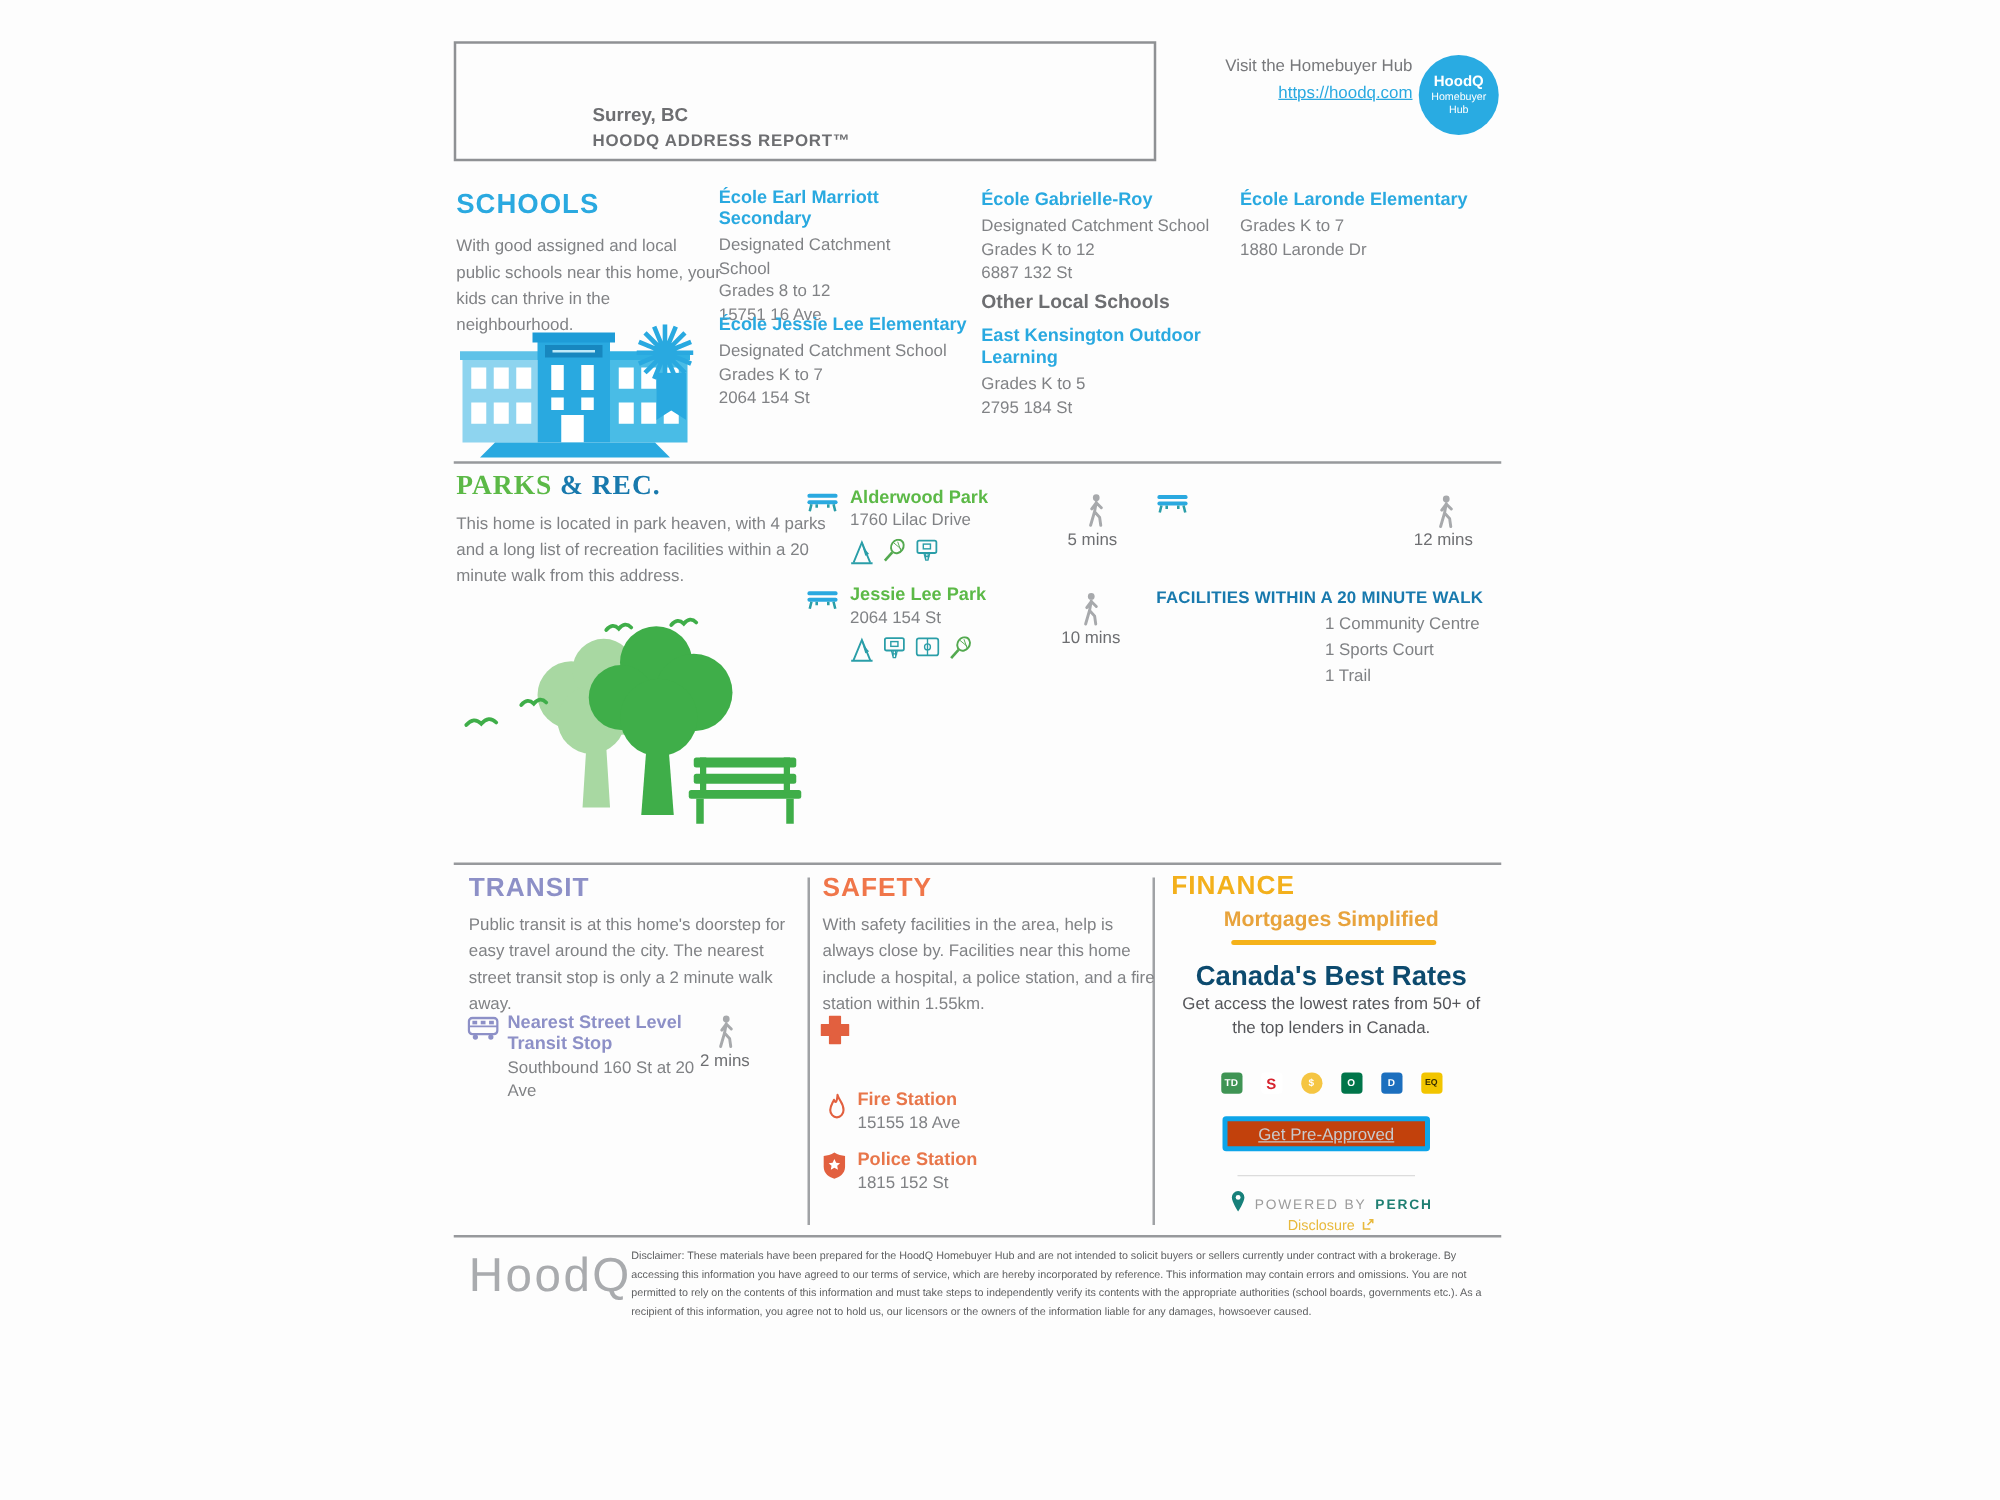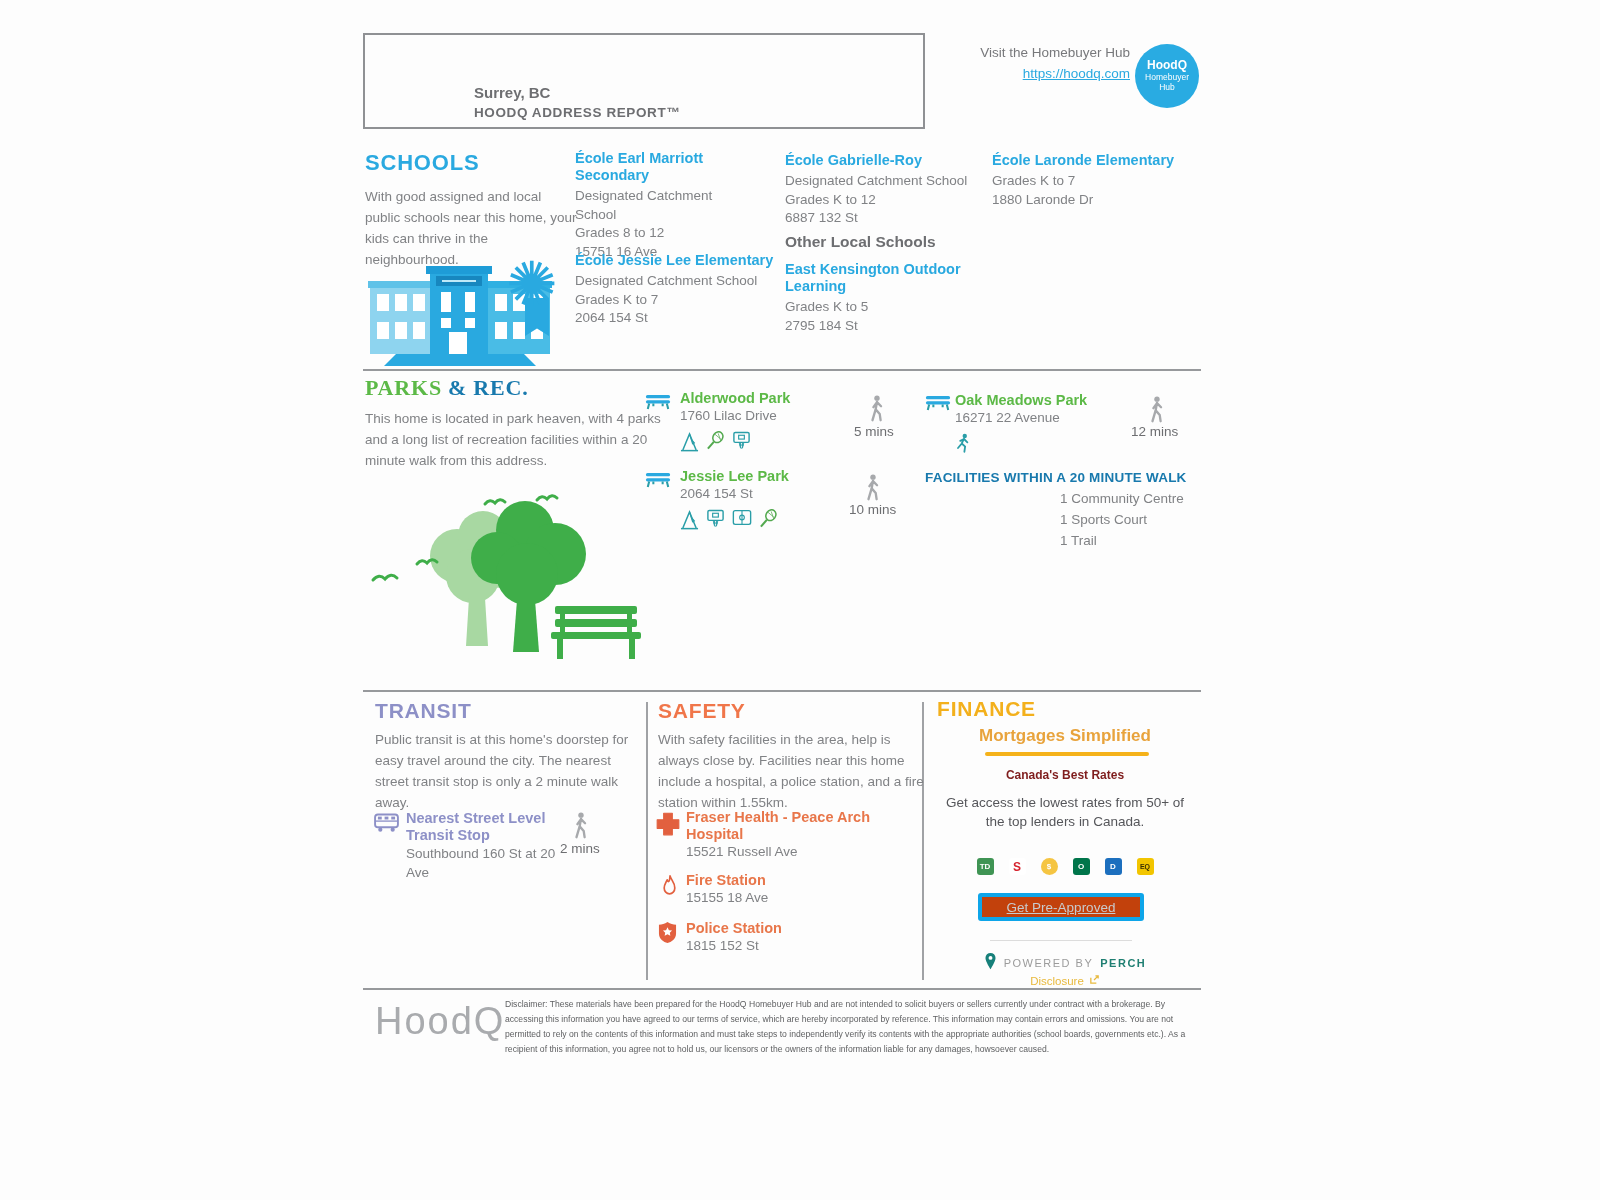--- a/index.html
+++ b/index.html
@@ -49,21 +49,21 @@
   .transit-intro{left:375px;top:729px;width:258px;}
   .stop-name{left:406px;top:810px;width:160px;color:#8d90c7;}
   .stop-addr{left:406px;top:845px;width:158px;}
   .safety-title{left:658px;top:699px;color:#f0764a;font-size:21px;}
   .safety-intro{left:658px;top:729px;width:266px;}
   .safety-name{color:#e8764a;}
   .finance-title{left:937px;top:697px;color:#f3b01c;font-size:21px;}
   .fin-center{left:940px;width:250px;text-align:center;}
   .fin-sub{top:726px;color:#e8a33c;font-size:17px;font-weight:bold;}
   .fin-bar{left:985px;top:752px;width:164px;height:4px;background:#f5b21a;border-radius:2px;}
-  .fin-head{top:768px;color:#7f1d1d;font-size:12px;font-weight:bold;}
+  .fin-head{top:768px;color:#0c4a6e;font-size:22px;font-weight:bold;}
   .fin-body{top:793px;font-size:13.5px;color:#55565a;line-height:19px;}
   .lenders{left:940px;top:858px;width:250px;display:flex;justify-content:center;gap:15px;}
   .lender{width:17px;height:17px;border-radius:3px;display:flex;align-items:center;justify-content:center;
           font-size:8px;font-weight:bold;}
   .cta{left:978px;top:893px;width:166px;height:28px;border:4px solid #0ea5e9;border-radius:3px;background:#c2410c;
        color:#c9cacc;font-size:13.5px;display:flex;align-items:center;justify-content:center;cursor:pointer;
        font-family:"Liberation Sans",sans-serif;text-decoration:underline;}
   .fin-div{left:990px;top:940px;width:142px;height:1px;background:#dcdcdc;}
   .powered{left:940px;top:952px;width:250px;display:flex;align-items:center;justify-content:center;gap:7px;}
   .powered .pby{font-size:11px;color:#9b9b9b;letter-spacing:1.5px;}
@@ -252,30 +252,20 @@
   </div>
   <div class="abs walk-label" style="left:854px;top:424px;">5 mins</div>
 
   <div class="abs" style="left:925px;top:395px;">
     <svg width="26" height="16" viewBox="0 0 28 17">
       <rect x="1" y="1" width="26" height="3.5" rx="1.7" fill="#2aa9e0"></rect>
       <rect x="1" y="6.5" width="26" height="3.5" rx="1.7" fill="#2aa9e0"></rect>
       <path d="M4.5 10 L3 16 M23.5 10 L25 16 M9 10 v3 M19 10 v3" stroke="#2a9ea8" stroke-width="2.2" fill="none"></path>
     </svg>
   </div>
-  <div class="abs" style="left:955px;top:392px;width:190px;">
-    <div class="item-name park-name">Oak Meadows Park</div>
-    <div class="item-line">16271 22 Avenue</div>
-    <div class="park-feats">
-      <svg width="15" height="21" viewBox="0 0 20 26">
-          <circle cx="13" cy="3" r="2.9" fill="#2a9ea8"></circle>
-          <path d="M12 6.5 L9 13 L4 19 M9 13 L13.5 17 L12.5 24 M12 7 L7 9.5 M12 7 L16.5 11.5" stroke="#2a9ea8" stroke-width="2.4" fill="none" stroke-linecap="round"></path>
-        </svg>
-    </div>
-  </div>
   <div class="abs" style="left:1148px;top:396px;">
     <svg width="18" height="27" viewBox="0 0 20 30">
         <circle cx="10" cy="3.5" r="3" fill="#a7a9ac"></circle>
         <path d="M10 7.5 L8.5 16 L5 28 M8.5 16 L13 21 L14 28 M10 8 L6 13.5 M10 8 L14.5 12.5" stroke="#a7a9ac" stroke-width="2.6" fill="none" stroke-linecap="round"></path>
       </svg>
   </div>
   <div class="abs walk-label" style="left:1131px;top:424px;">12 mins</div>
 
   <div class="abs" style="left:645px;top:472px;">
     <svg width="26" height="16" viewBox="0 0 28 17">
@@ -353,24 +343,20 @@
   <div class="abs walk-label" style="left:560px;top:841px;">2 mins</div>
 
   <div class="abs sec-title safety-title">SAFETY</div>
   <div class="abs intro safety-intro">With safety facilities in the area, help is always close by. Facilities near this home include a hospital, a police station, and a fire station within 1.55km.</div>
 
   <div class="abs" style="left:655px;top:811px;">
     <svg width="26" height="26" viewBox="0 0 24 24">
         <path d="M8 2 h8 v6 h6 v8 h-6 v6 h-8 v-6 H2 v-8 h6 z" fill="#e2603f" stroke="#e2603f" stroke-width="1" stroke-linejoin="round"></path>
       </svg>
   </div>
-  <div class="abs" style="left:686px;top:809px;width:190px;">
-    <div class="item-name safety-name">Fraser Health - Peace Arch Hospital</div>
-    <div class="item-line">15521 Russell Ave</div>
-  </div>
   <div class="abs" style="left:661px;top:874px;">
     <svg width="17" height="24" viewBox="0 0 16 22">
         <path d="M8.5 1.5 C9.5 5.5 13 7.5 13 12.8 a5 5.6 0 0 1 -10 0 C3 10 4.6 8 5.8 5.2 C6.6 7.4 8 8.2 8.5 1.5 z" fill="none" stroke="#e2603f" stroke-width="1.6" stroke-linejoin="round"></path>
       </svg>
   </div>
   <div class="abs" style="left:686px;top:872px;width:190px;">
     <div class="item-name safety-name">Fire Station</div>
     <div class="item-line">15155 18 Ave</div>
   </div>
   <div class="abs" style="left:658px;top:921px;">

